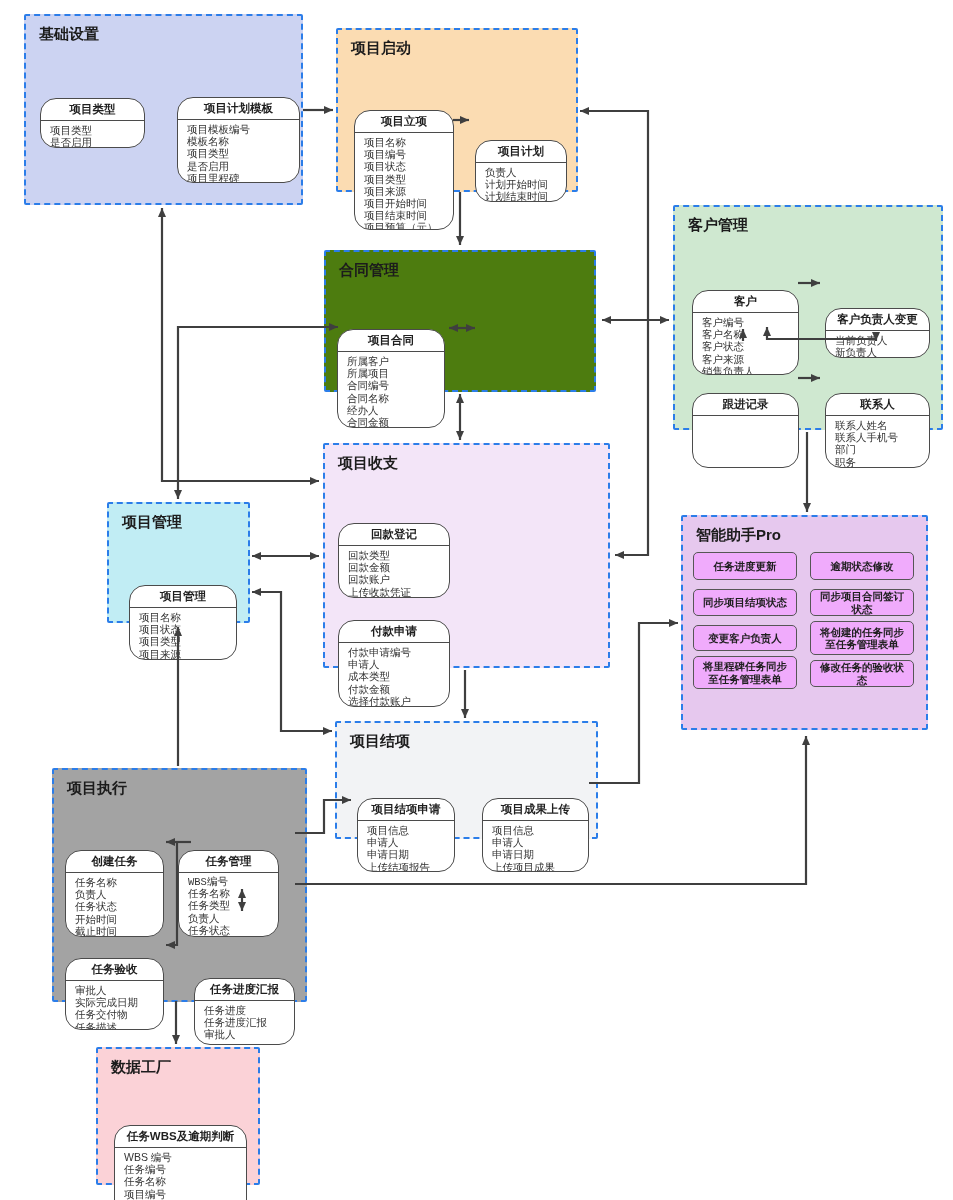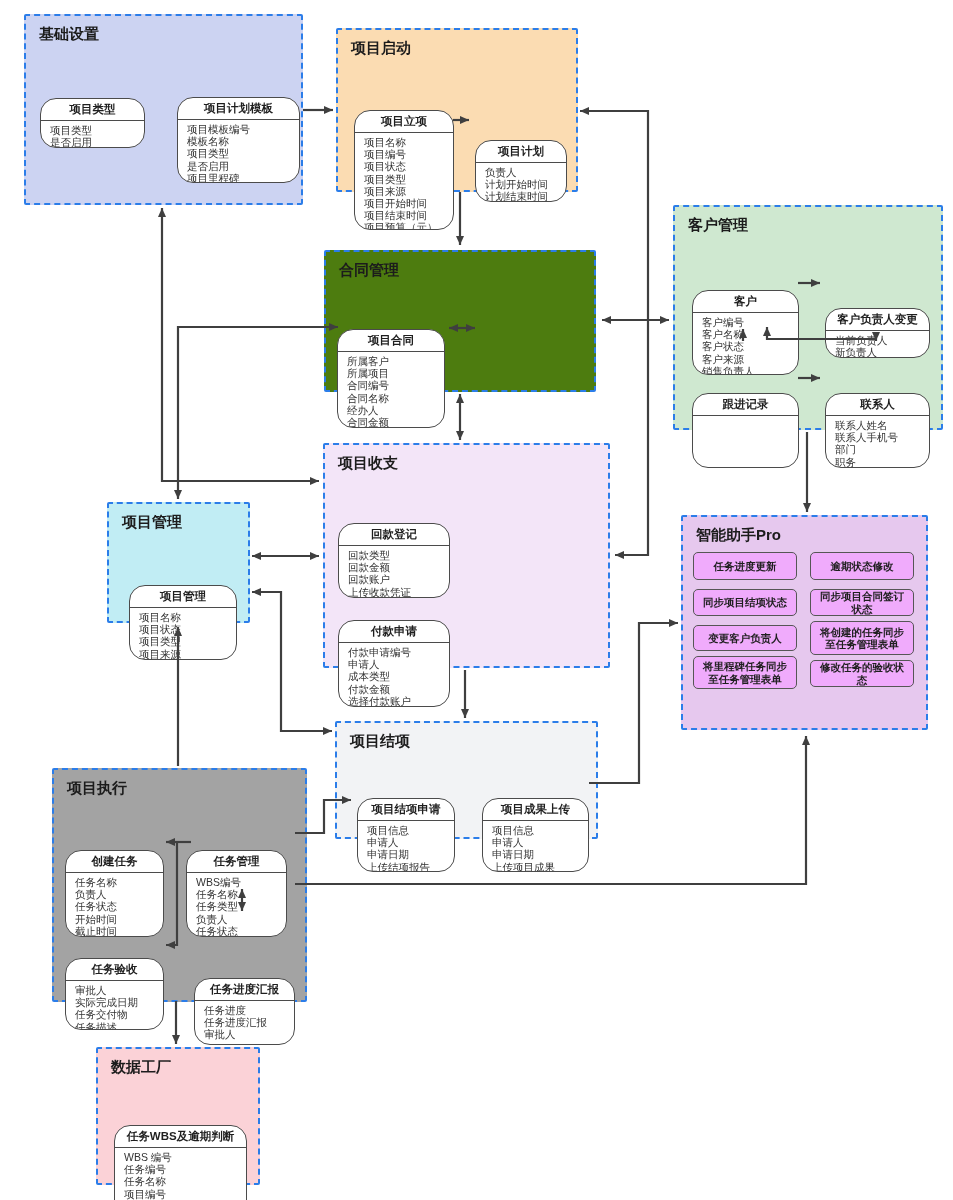--- a/index.html
+++ b/index.html
@@ -182,21 +182,21 @@
     <div class="entity" style="left:11px;top:32px;width:99px;height:87px;">
       <div class="etitle">创建任务</div>
       <div class="fields">
           <div>任务名称</div>
           <div>负责人</div>
           <div>任务状态</div>
           <div>开始时间</div>
           <div>截止时间</div>
         </div>
     </div>
-    <div class="entity" style="left:132px;top:32px;width:101px;height:87px;">
+    <div class="entity" style="left:124px;top:32px;width:101px;height:87px;font-family:Liberation Mono, monospace;">
       <div class="etitle">任务管理</div>
       <div class="fields">
           <div>WBS编号</div>
           <div>任务名称</div>
           <div>任务类型</div>
           <div>负责人</div>
           <div>任务状态</div>
         </div>
     </div>
     <div class="entity" style="left:11px;top:140px;width:99px;height:72px;">

